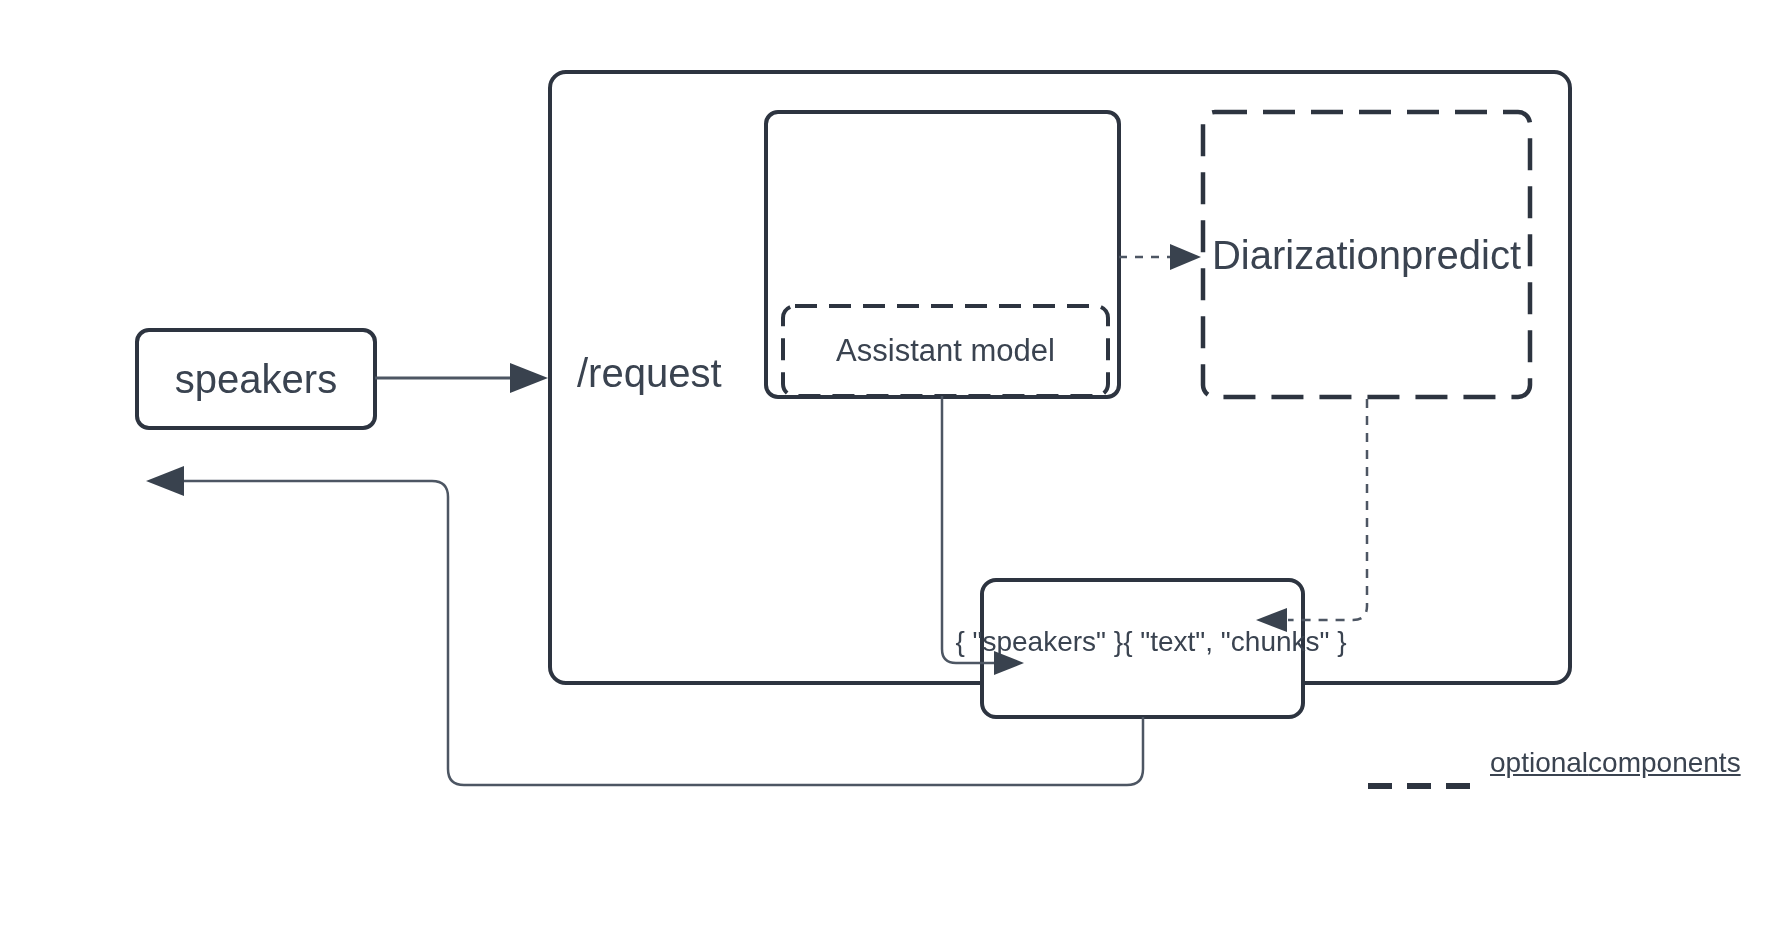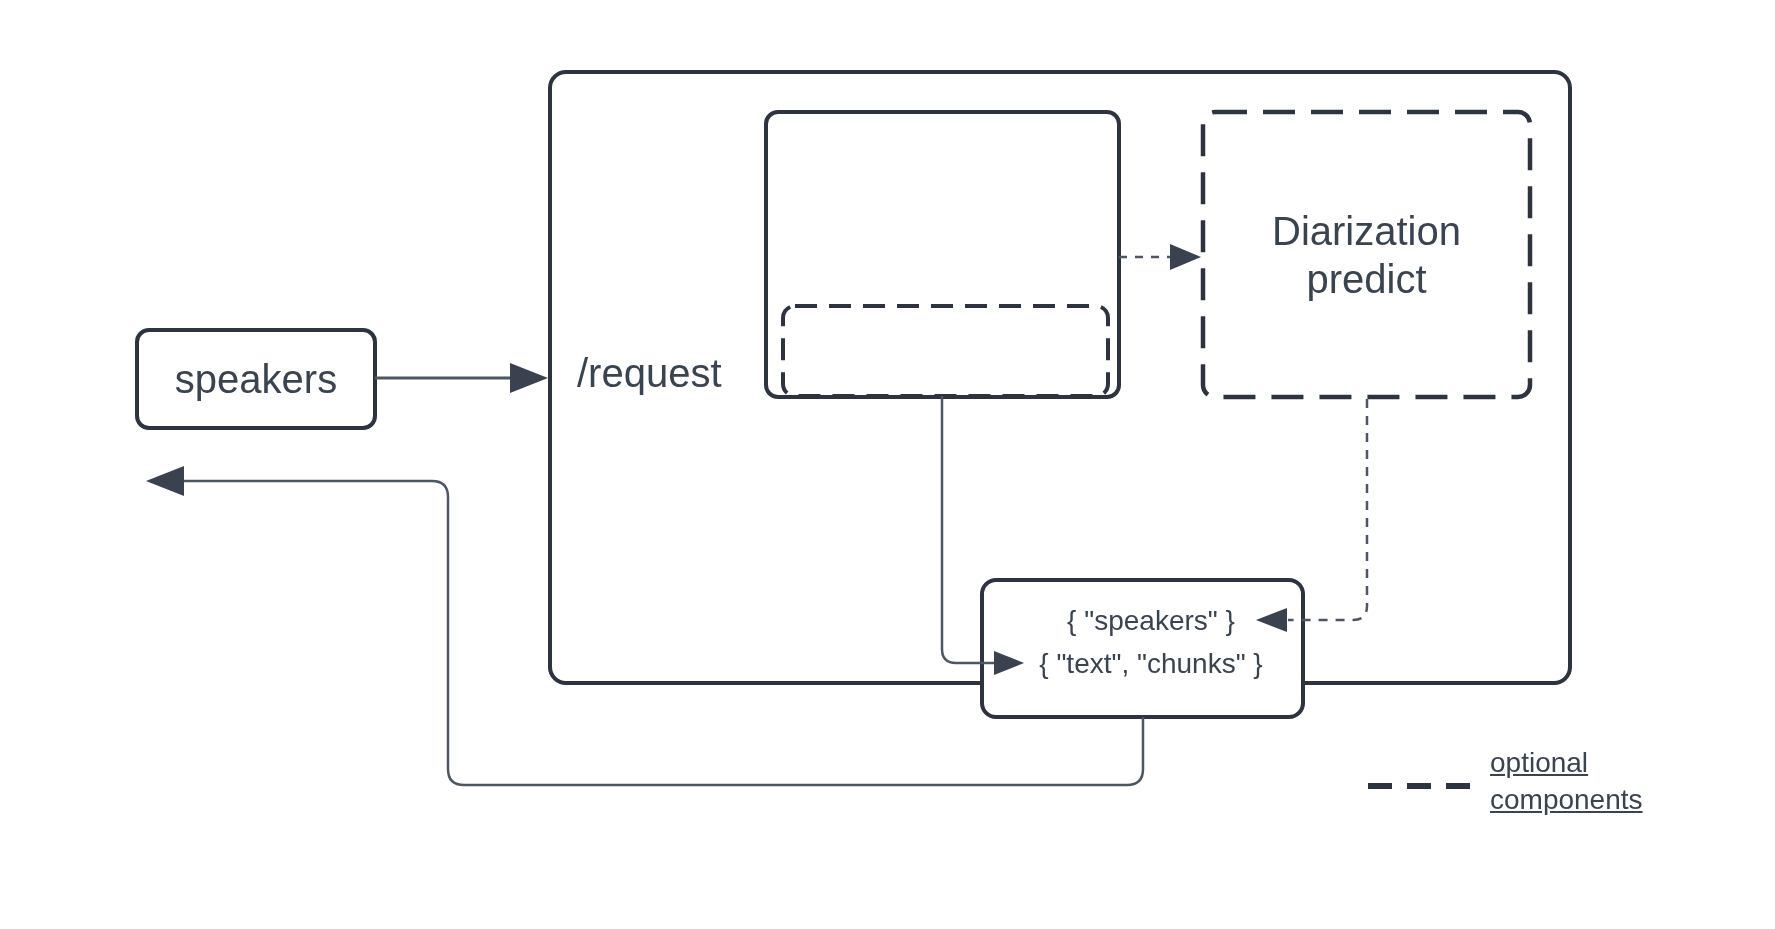--- a/index.html
+++ b/index.html
@@ -24,21 +24,20 @@
   .label {
     position: absolute;
     display: flex;
     align-items: center;
     justify-content: center;
     text-align: center;
     color: #3a4350;
     white-space: pre;
   }
   .label-col {
-    flex-direction: column;
   }
   #request-label {
     left: 137px; top: 330px; width: 238px; height: 98px;
     font-size: 40px;
   }
   #predict-label {
     left: 577px; top: 350px; height: 46px;
     font-size: 40px;
     justify-content: flex-start;
   }
@@ -108,20 +107,21 @@
     <polygon points="146,481 184,466 184,496" fill="#39424e"></polygon>
 
     <path d="M1368,786 H1470" fill="none" stroke="#2d3440" stroke-width="6" stroke-dasharray="24 15"></path>
   </svg>
 
   <div class="label" id="request-label">speakers</div>
 
   <div class="label" id="predict-label">/request</div>
 
 
+  <div class="label" id="assistant-label">Assistant model</div>
 
   <div class="label label-col" id="diarization-label">
     <span>Diarization</span>
     <span>predict</span>
   </div>
 
   <div class="label label-col" id="result-label">
     <span>{ "speakers" }</span>
     <span>{ "text", "chunks" }</span>
   </div>

